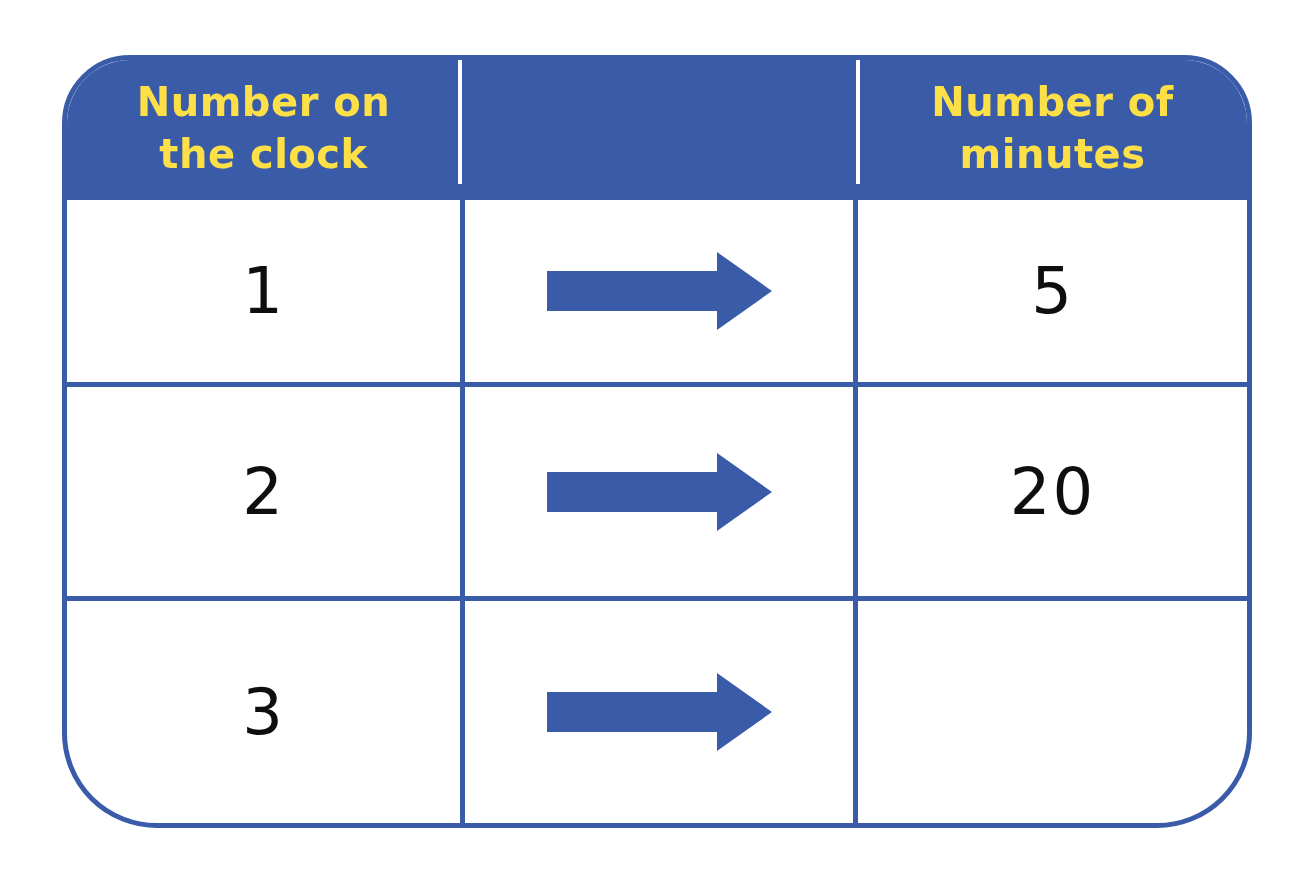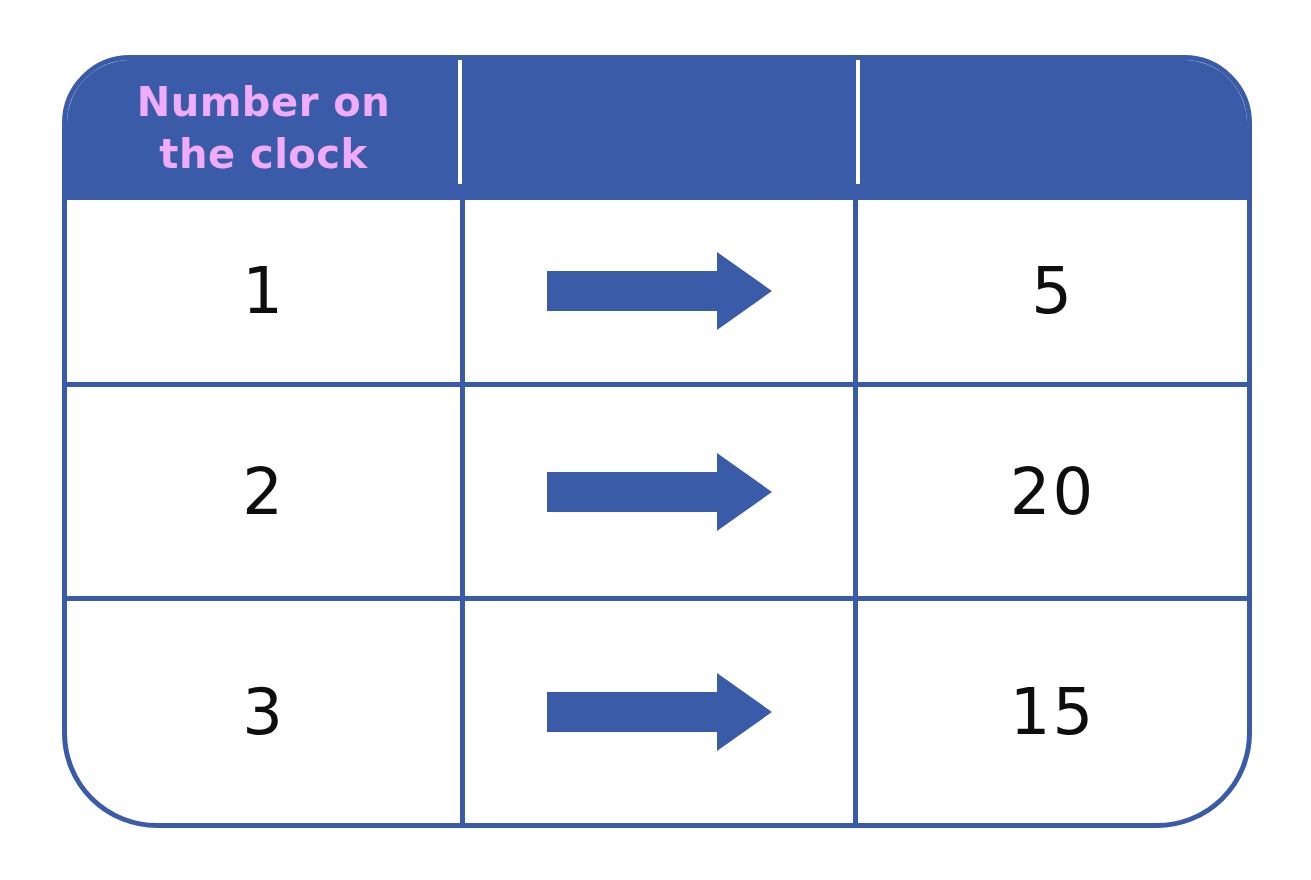--- a/index.html
+++ b/index.html
@@ -46,21 +46,21 @@
   }
 
   .hcell {
     display: flex;
     align-items: center;
     justify-content: center;
     position: relative;
   }
 
   .hlabel {
-    color: #f0abfc;
+    color: #fde047;
     font-size: 40px;
     font-weight: 700;
     line-height: 1.30;
     text-align: center;
     white-space: pre-line;
     letter-spacing: 0.5px;
   }
 
   .hdivider {
     position: absolute;
@@ -111,20 +111,24 @@
 
     <div class="row header">
       <div class="hcell">
         <div class="hlabel">Number on
 the clock</div>
       </div>
       <div class="hcell">
         <span class="hdivider left"></span>
         <span class="hdivider right"></span>
       </div>
+      <div class="hcell">
+        <div class="hlabel">Number of
+minutes</div>
+      </div>
     </div>
 
     <div class="row body r1">
       <div class="cell">
         <span class="num">1</span>
       </div>
       <div class="cell mid">
         <svg class="arrow-svg" viewBox="0 0 225 78">
           <polygon points="0,19 170,19 170,0 225,39 170,78 170,59 0,59"></polygon>
         </svg>
@@ -150,19 +154,16 @@
 
     <div class="row body r3">
       <div class="cell">
         <span class="num">3</span>
       </div>
       <div class="cell mid">
         <svg class="arrow-svg" viewBox="0 0 225 78">
           <polygon points="0,19 170,19 170,0 225,39 170,78 170,59 0,59"></polygon>
         </svg>
       </div>
-      <div class="cell">
-        <span class="num">15</span>
-      </div>
     </div>
 
   </div>
 </div>
 
 </body></html>

